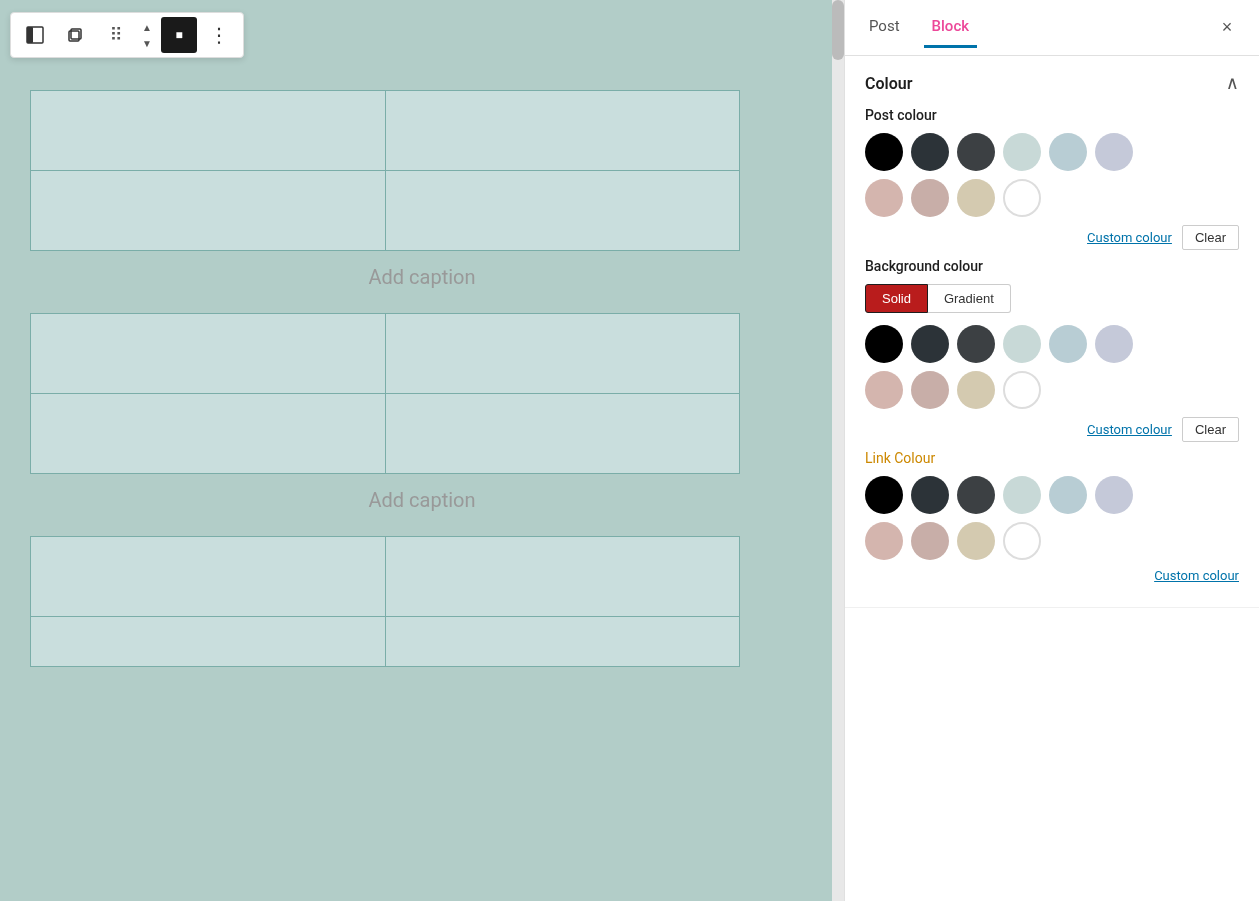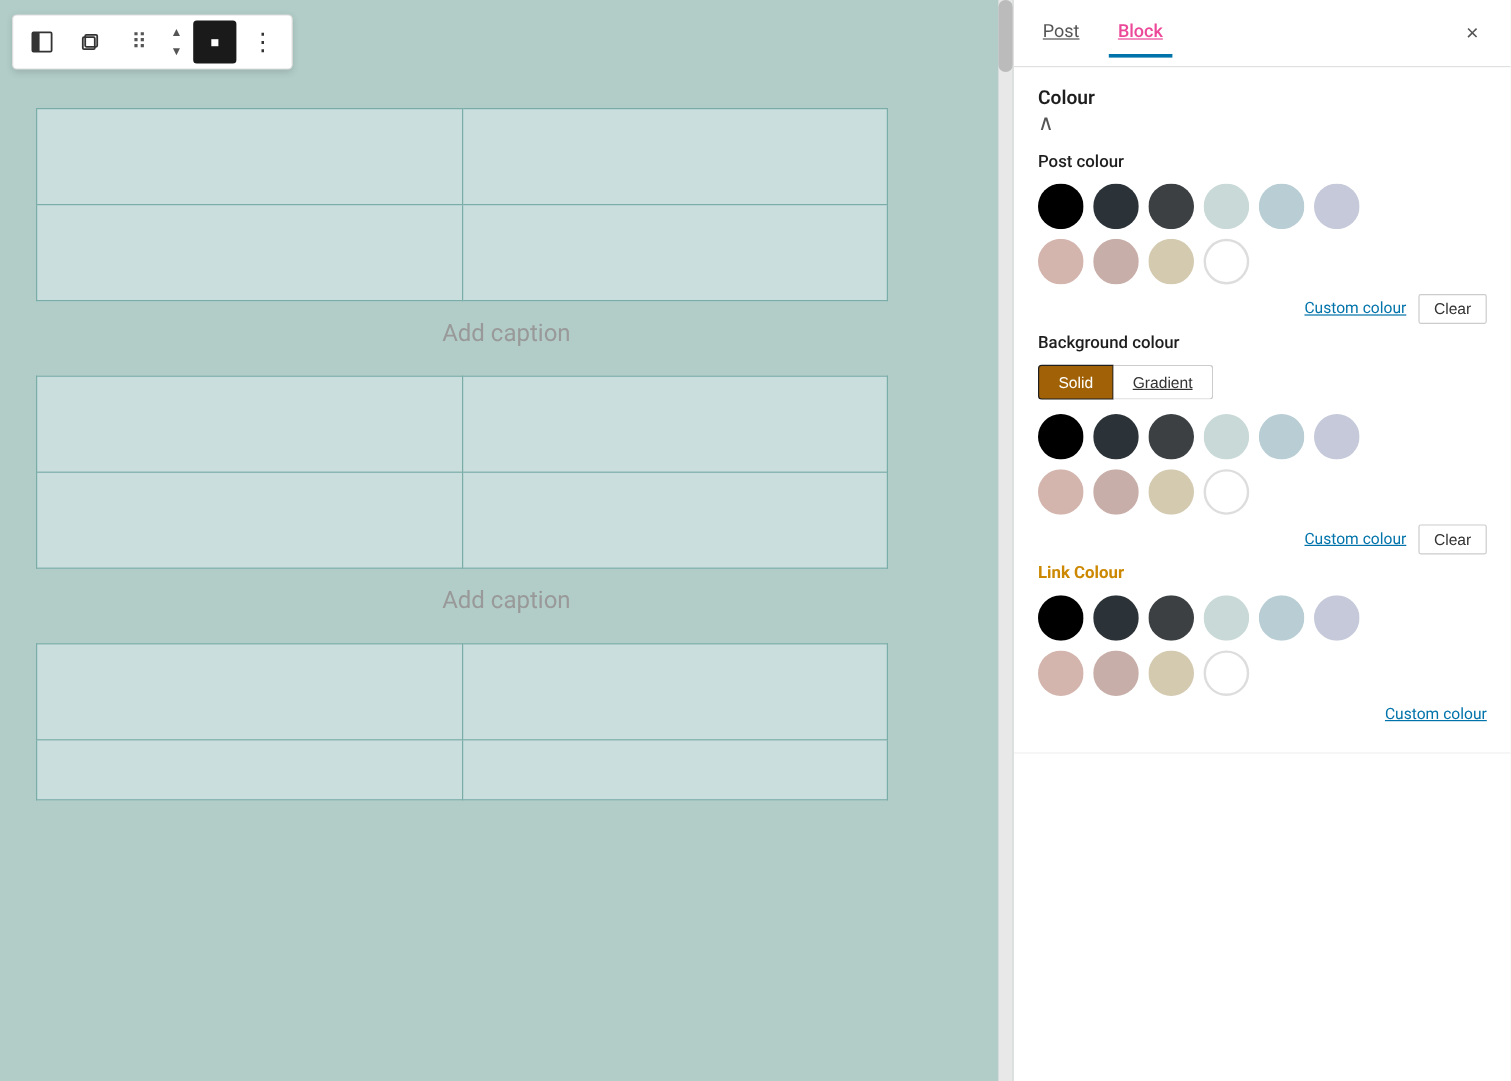--- a/index.html
+++ b/index.html
@@ -143,21 +143,20 @@
     .panel-tab {
       padding: 0 8px;
       height: 40px;
       display: flex;
       align-items: center;
       font-size: 15px;
       color: #555;
       cursor: pointer;
       border-bottom: 3px solid transparent;
       margin-right: 16px;
-      text-decoration: underline;
     }
     .panel-tab.active {
       color: #ec4899;
       border-bottom: 3px solid #0073aa;
       font-weight: 500;
     }
     .panel-close {
       margin-left: auto;
       width: 32px;
       height: 32px;
@@ -173,24 +172,23 @@
     }
 
     
     .panel-section {
       padding: 16px 20px;
       border-bottom: 1px solid #f0f0f0;
     }
 
     .section-header {
       display: flex;
-      align-items: flex-start;
+      align-items: flex-end;
       justify-content: space-between;
       margin-bottom: 14px;
-      flex-direction: column;
     }
     .section-title {
       font-size: 16px;
       font-weight: 600;
       color: #1e1e1e;
     }
     .section-collapse {
       cursor: pointer;
       font-size: 18px;
       color: #555;
@@ -254,31 +252,31 @@
     }
     .toggle-btn {
       padding: 6px 16px;
       font-size: 13px;
       cursor: pointer;
       border: 1px solid #ccc;
       background: #fff;
       color: #333;
     }
     .toggle-btn:first-child { border-radius: 3px 0 0 3px; }
-    .toggle-btn:last-child { border-radius: 0 3px 3px 0; border-left: none; text-decoration: underline; }
+    .toggle-btn:last-child { border-radius: 0 3px 3px 0; border-left: none; }
     .toggle-btn.active {
-      background: #a16207;
+      background: #b91c1c;
       color: #fff;
       border-color: #1e1e1e;
     }
 
     
     .link-colour-title {
       font-size: 14px;
-      font-weight: 700;
+      font-weight: 400;
       color: #cc8800;
       margin-bottom: 10px;
     }
 
     .subsection {
       margin-bottom: 8px;
     }
   </style>
 </head>
 <body>

